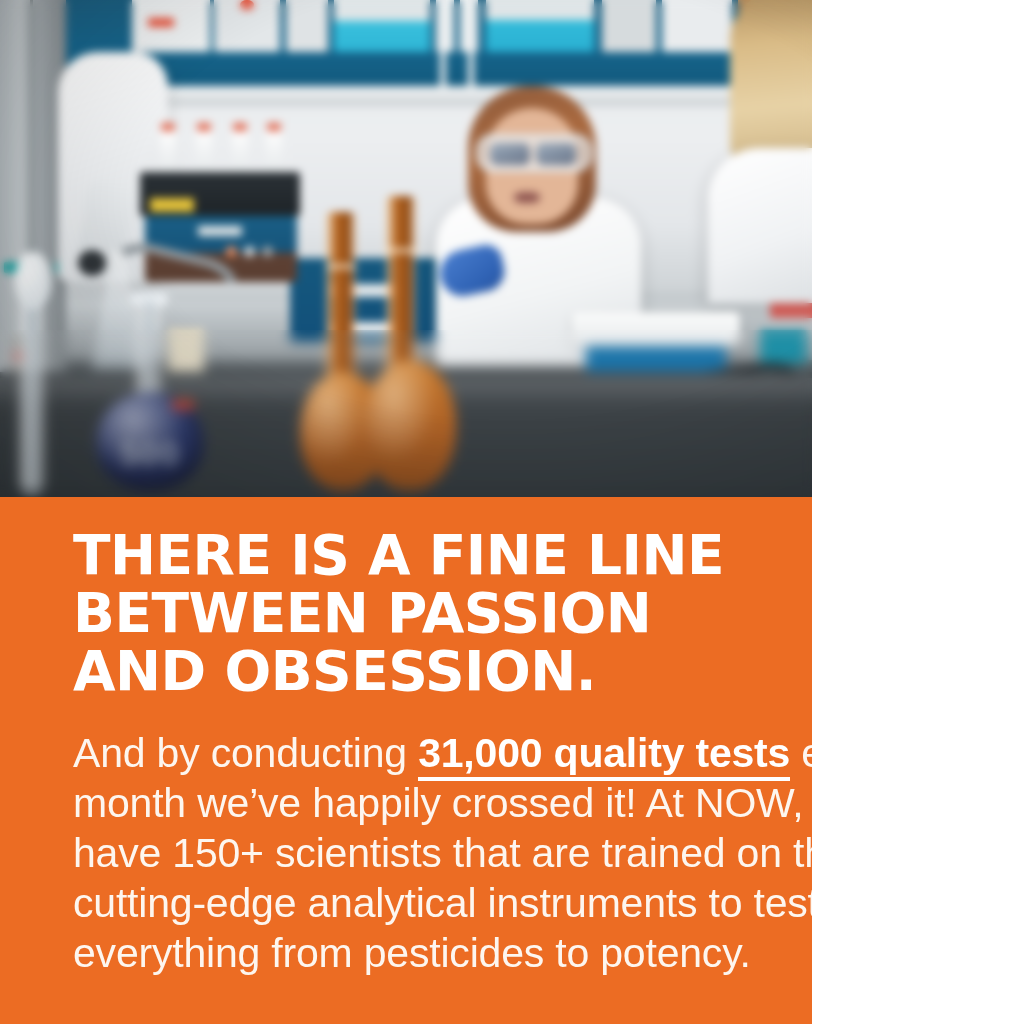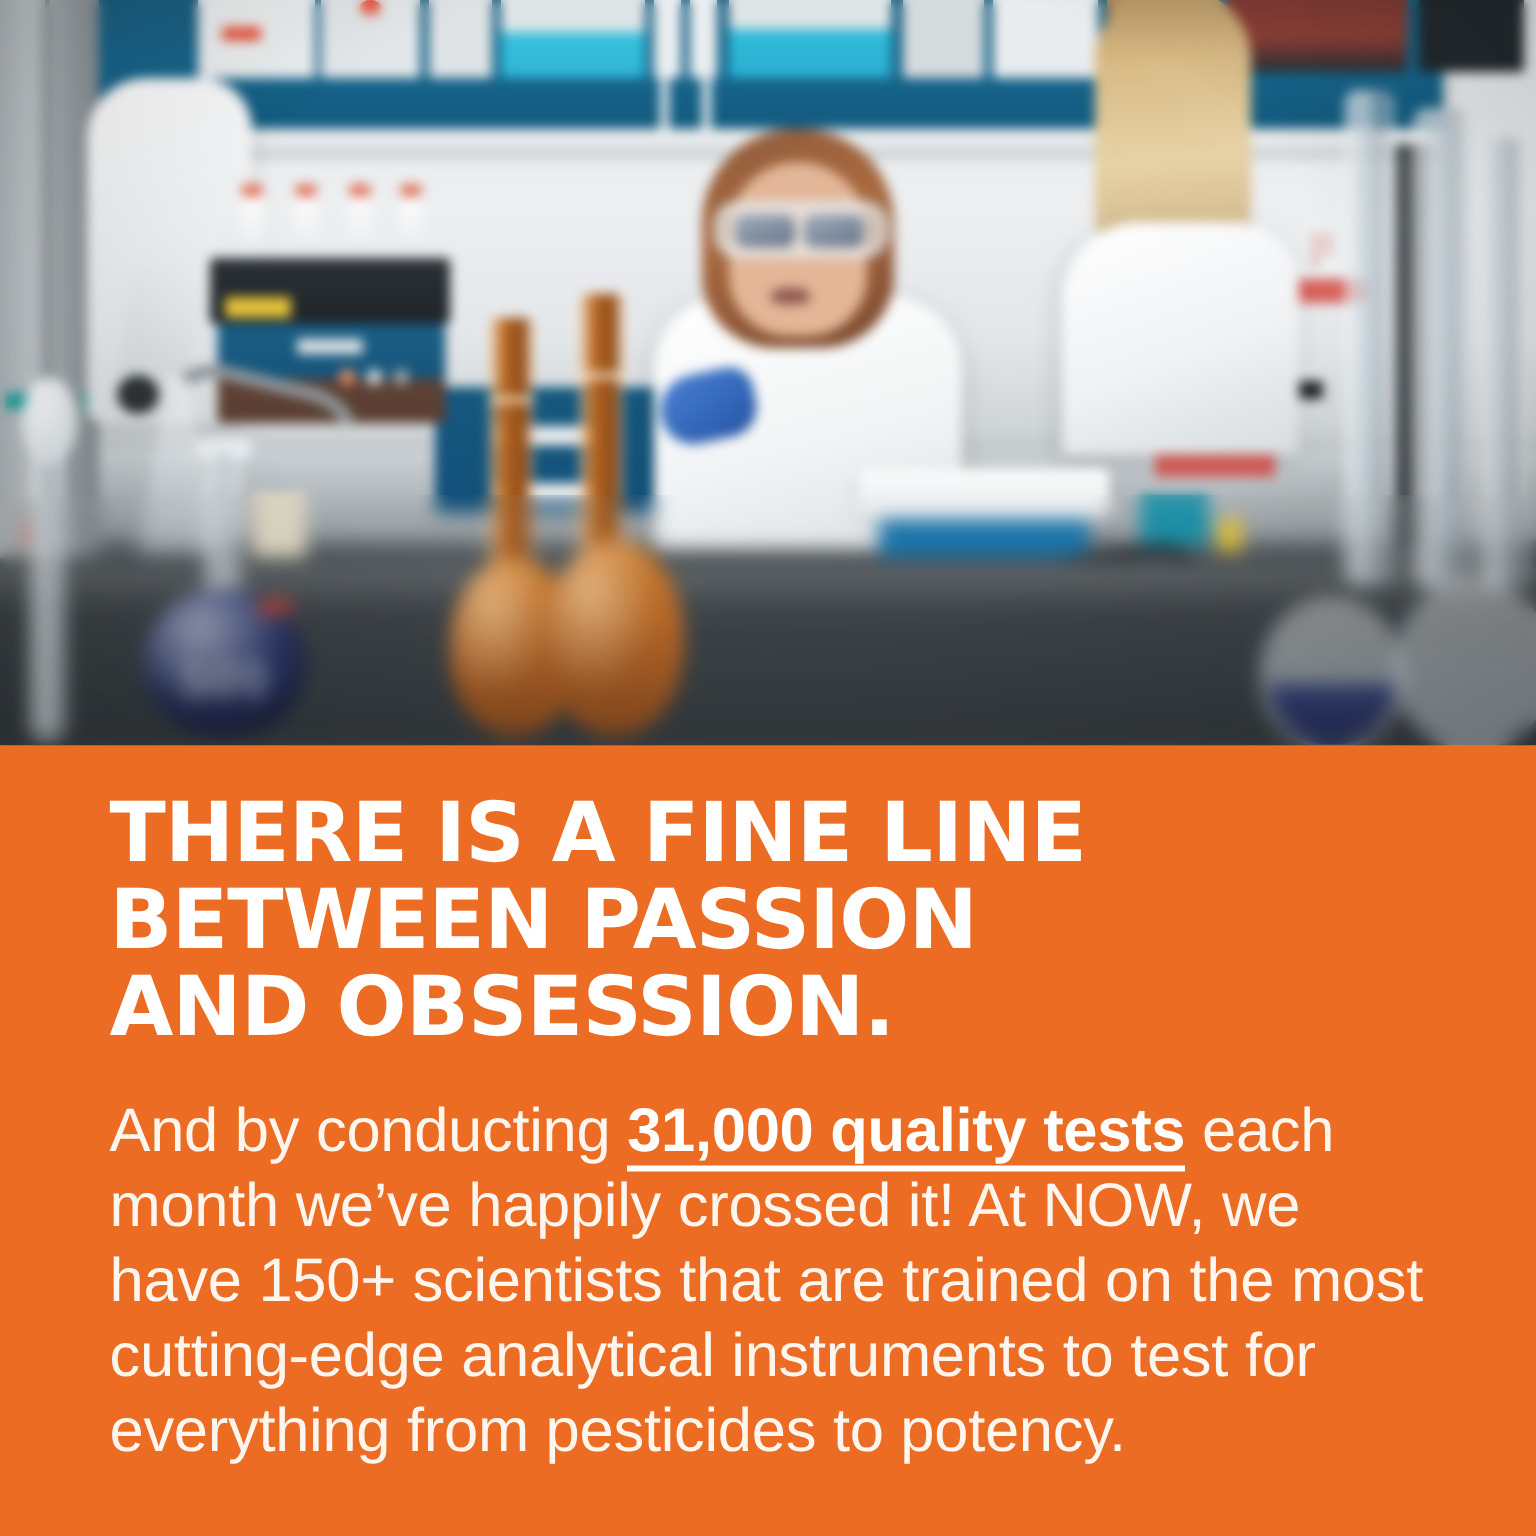--- a/index.html
+++ b/index.html
@@ -7,21 +7,21 @@
     margin: 0;
     padding: 0;
     background: #ffffff;
   }
   body {
     font-family: "Liberation Sans", sans-serif;
   }
 
   .canvas {
     position: relative;
-    width: 1024px;
+    width: 812px;
     height: 1024px;
     overflow: hidden;
     background: #EC6C23;
   }
 
   
   .photo {
     position: absolute;
     left: 0;
     top: 0;

